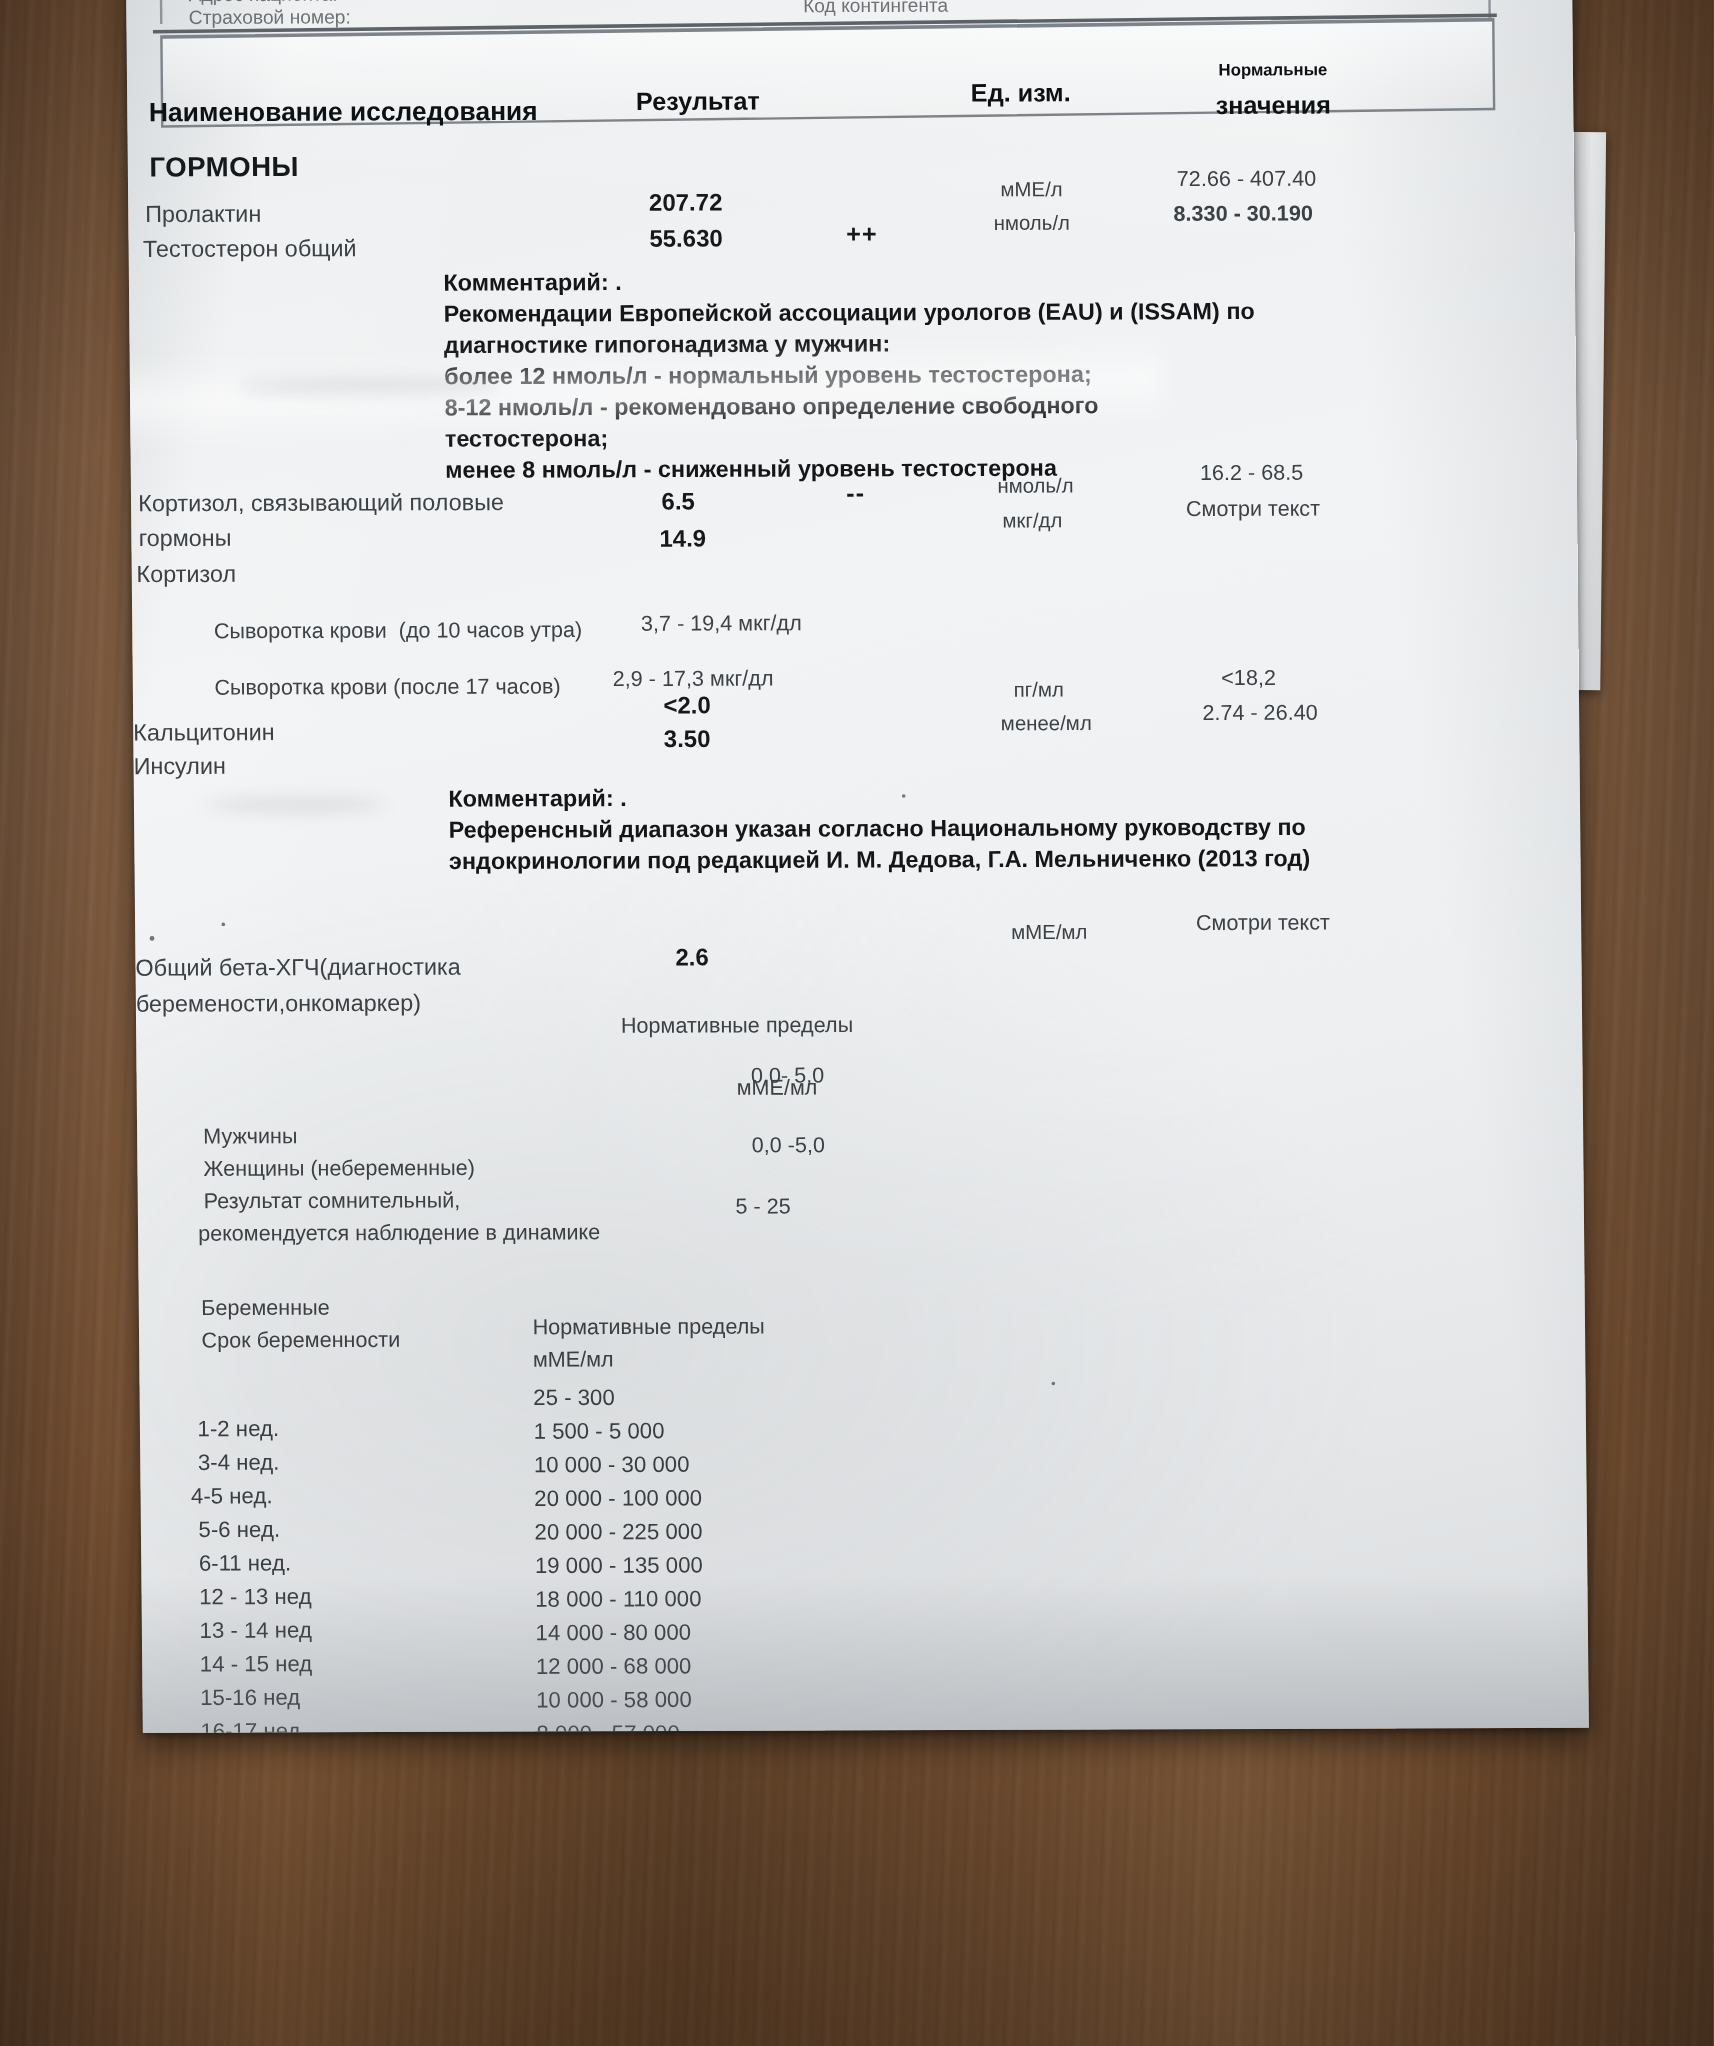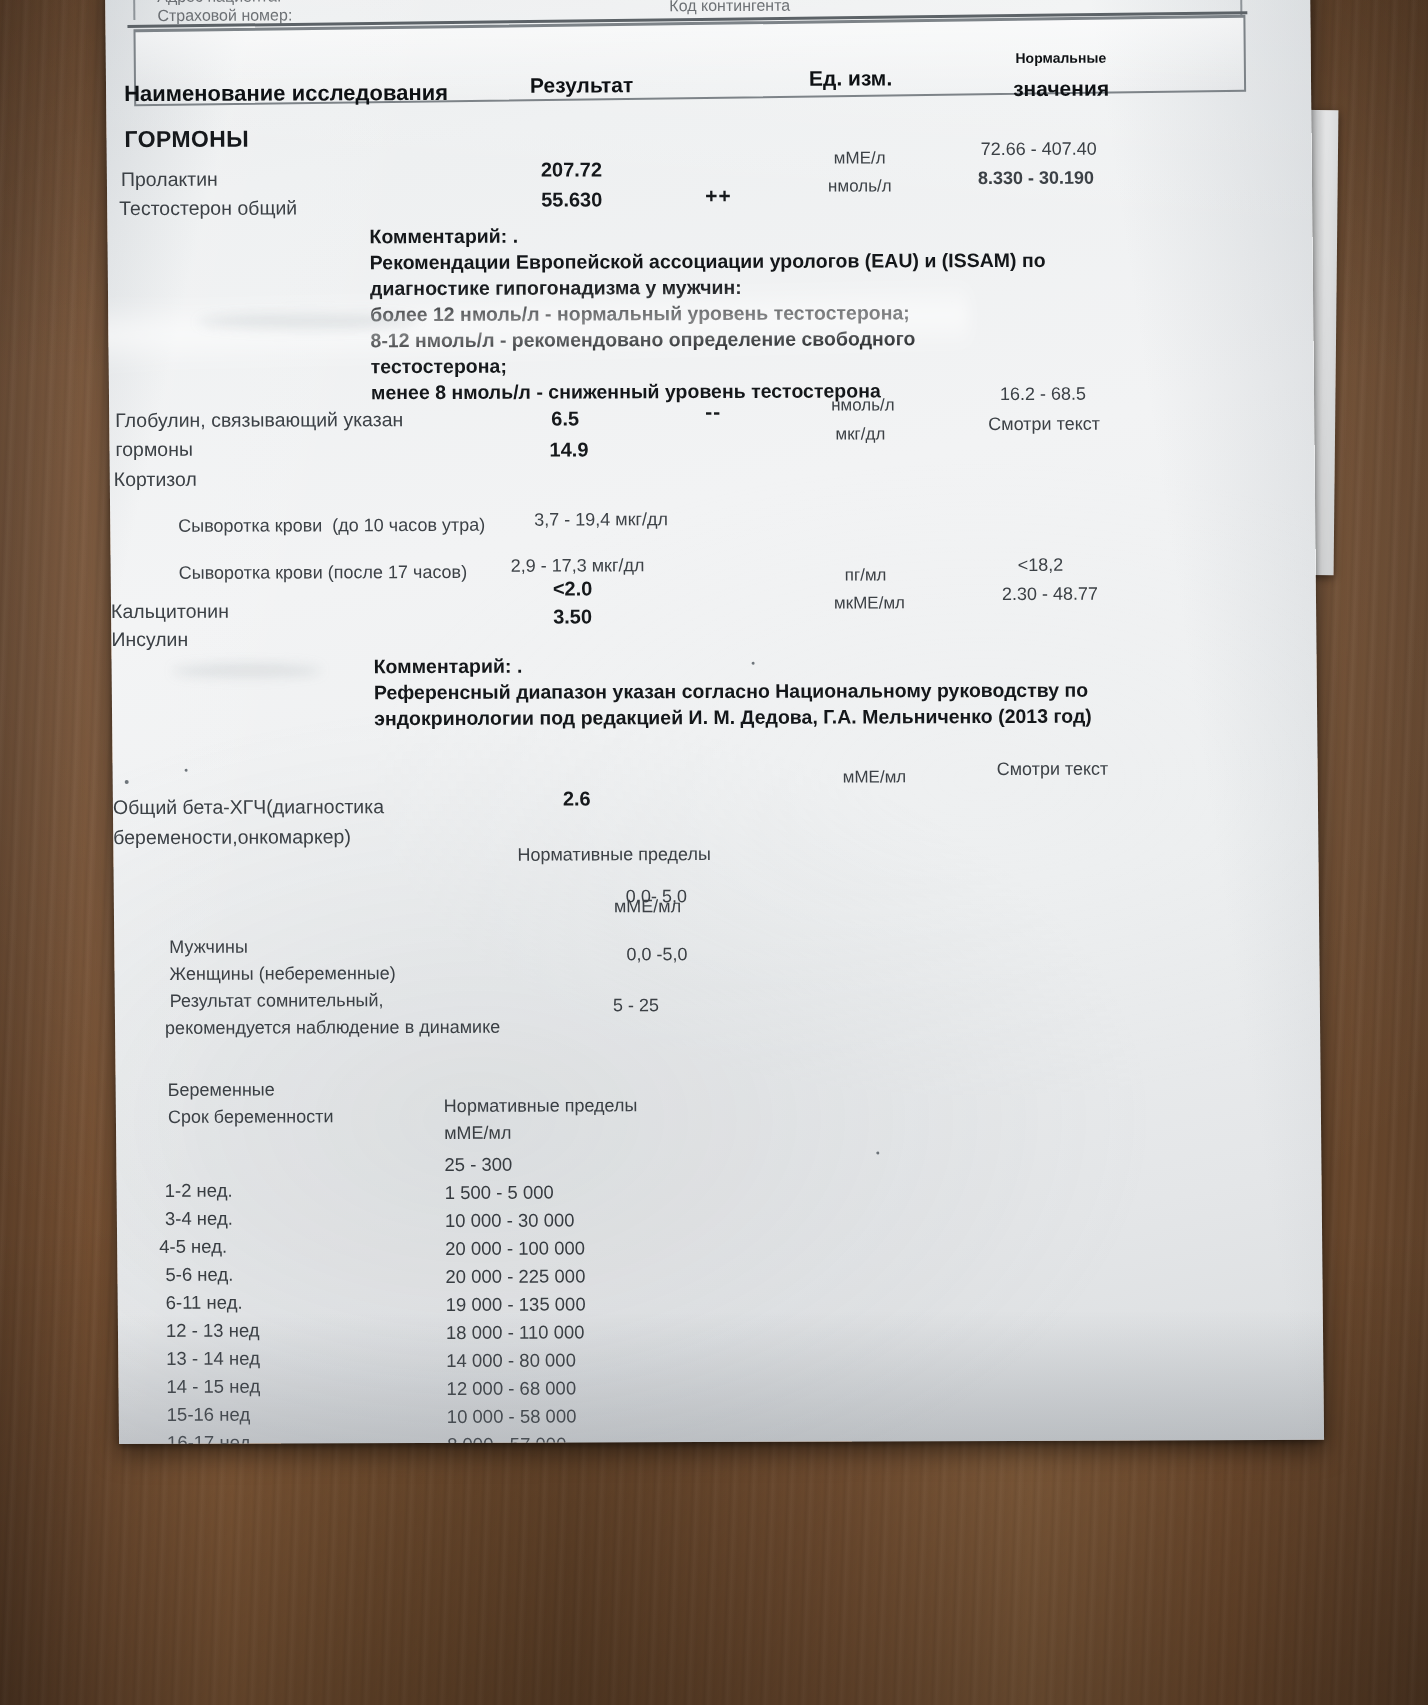--- a/index.html
+++ b/index.html
@@ -163,21 +163,21 @@
   <span class="t cmt" style="left:262px;top:251px;">Комментарий: .</span>
   <span class="t cmt" style="left:262px;top:277px;">Рекомендации Европейской ассоциации урологов (EAU) и (ISSAM) по</span>
   <span class="t cmt" style="left:262px;top:303px;">диагностике гипогонадизма у мужчин:</span>
   <span class="t cmt" style="left:262px;top:329px;">более 12 нмоль/л - нормальный уровень тестостерона;</span>
   <span class="t cmt" style="left:262px;top:355px;">8-12 нмоль/л - рекомендовано определение свободного</span>
   <span class="t cmt" style="left:262px;top:381px;">тестостерона;</span>
   <span class="t cmt" style="left:262px;top:407px;">менее 8 нмоль/л - сниженный уровень тестостерона</span>
 
   <div class="glareTop"></div>
 
-  <span class="t light res-name" style="left:6px;top:436px;">Глобулин, связывающий указан</span>
+  <span class="t light res-name" style="left:6px;top:436px;">Кортизол, связывающий половые</span>
   <span class="t light res-name" style="left:6px;top:465px;">гормоны</span>
   <span class="t bold res-val" style="left:442px;top:435px;">6.5</span>
   <span class="t bold flag" style="left:596px;top:428px;">--</span>
   <span class="t light res-unit" style="left:722px;top:424px;">нмоль/л</span>
   <span class="t light res-ref" style="left:891px;top:413px;">16.2 - 68.5</span>
 
   <span class="t light res-name" style="left:4px;top:495px;">Кортизол</span>
   <span class="t bold res-val" style="left:440px;top:466px;">14.9</span>
   <span class="t light res-unit" style="left:726px;top:453px;">мкг/дл</span>
   <span class="t light res-ref" style="left:879px;top:443px;">Смотри текст</span>
@@ -188,22 +188,22 @@
   <span class="t note" style="left:68px;top:589px;">Сыворотка крови (после 17 часов)</span>
   <span class="t note" style="left:400px;top:583px;">2,9 - 17,3 мкг/дл</span>
 
   <span class="t light res-name" style="left:0px;top:627px;">Кальцитонин</span>
   <span class="t bold res-val" style="left:442px;top:605px;">&lt;2.0</span>
   <span class="t light res-unit" style="left:734px;top:594px;">пг/мл</span>
   <span class="t light res-ref" style="left:907px;top:584px;">&lt;18,2</span>
 
   <span class="t light res-name" style="left:0px;top:655px;">Инсулин</span>
   <span class="t bold res-val" style="left:442px;top:633px;">3.50</span>
-  <span class="t light res-unit" style="left:723px;top:622px;">мкМЕ/мл</span>
-  <span class="t light res-ref" style="left:891px;top:613px;">2.30 - 48.77</span>
+  <span class="t light res-unit" style="left:723px;top:622px;">менее/мл</span>
+  <span class="t light res-ref" style="left:891px;top:613px;">2.74 - 26.40</span>
 
   <span class="t cmt" style="left:262px;top:681px;">Комментарий: .</span>
   <span class="t cmt" style="left:262px;top:707px;">Референсный диапазон указан согласно Национальному руководству по</span>
   <span class="t cmt" style="left:262px;top:733px;">эндокринологии под редакцией И. М. Дедова, Г.А. Мельниченко (2013 год)</span>
 
   <div class="dot" style="left:12px;top:806px;"></div>
 
   <span class="t light res-name" style="left:0px;top:823px;">Общий бета-ХГЧ(диагностика</span>
   <span class="t light res-name" style="left:0px;top:853px;">беремености,онкомаркер)</span>
   <span class="t bold res-val" style="left:450px;top:815px;">2.6</span>

